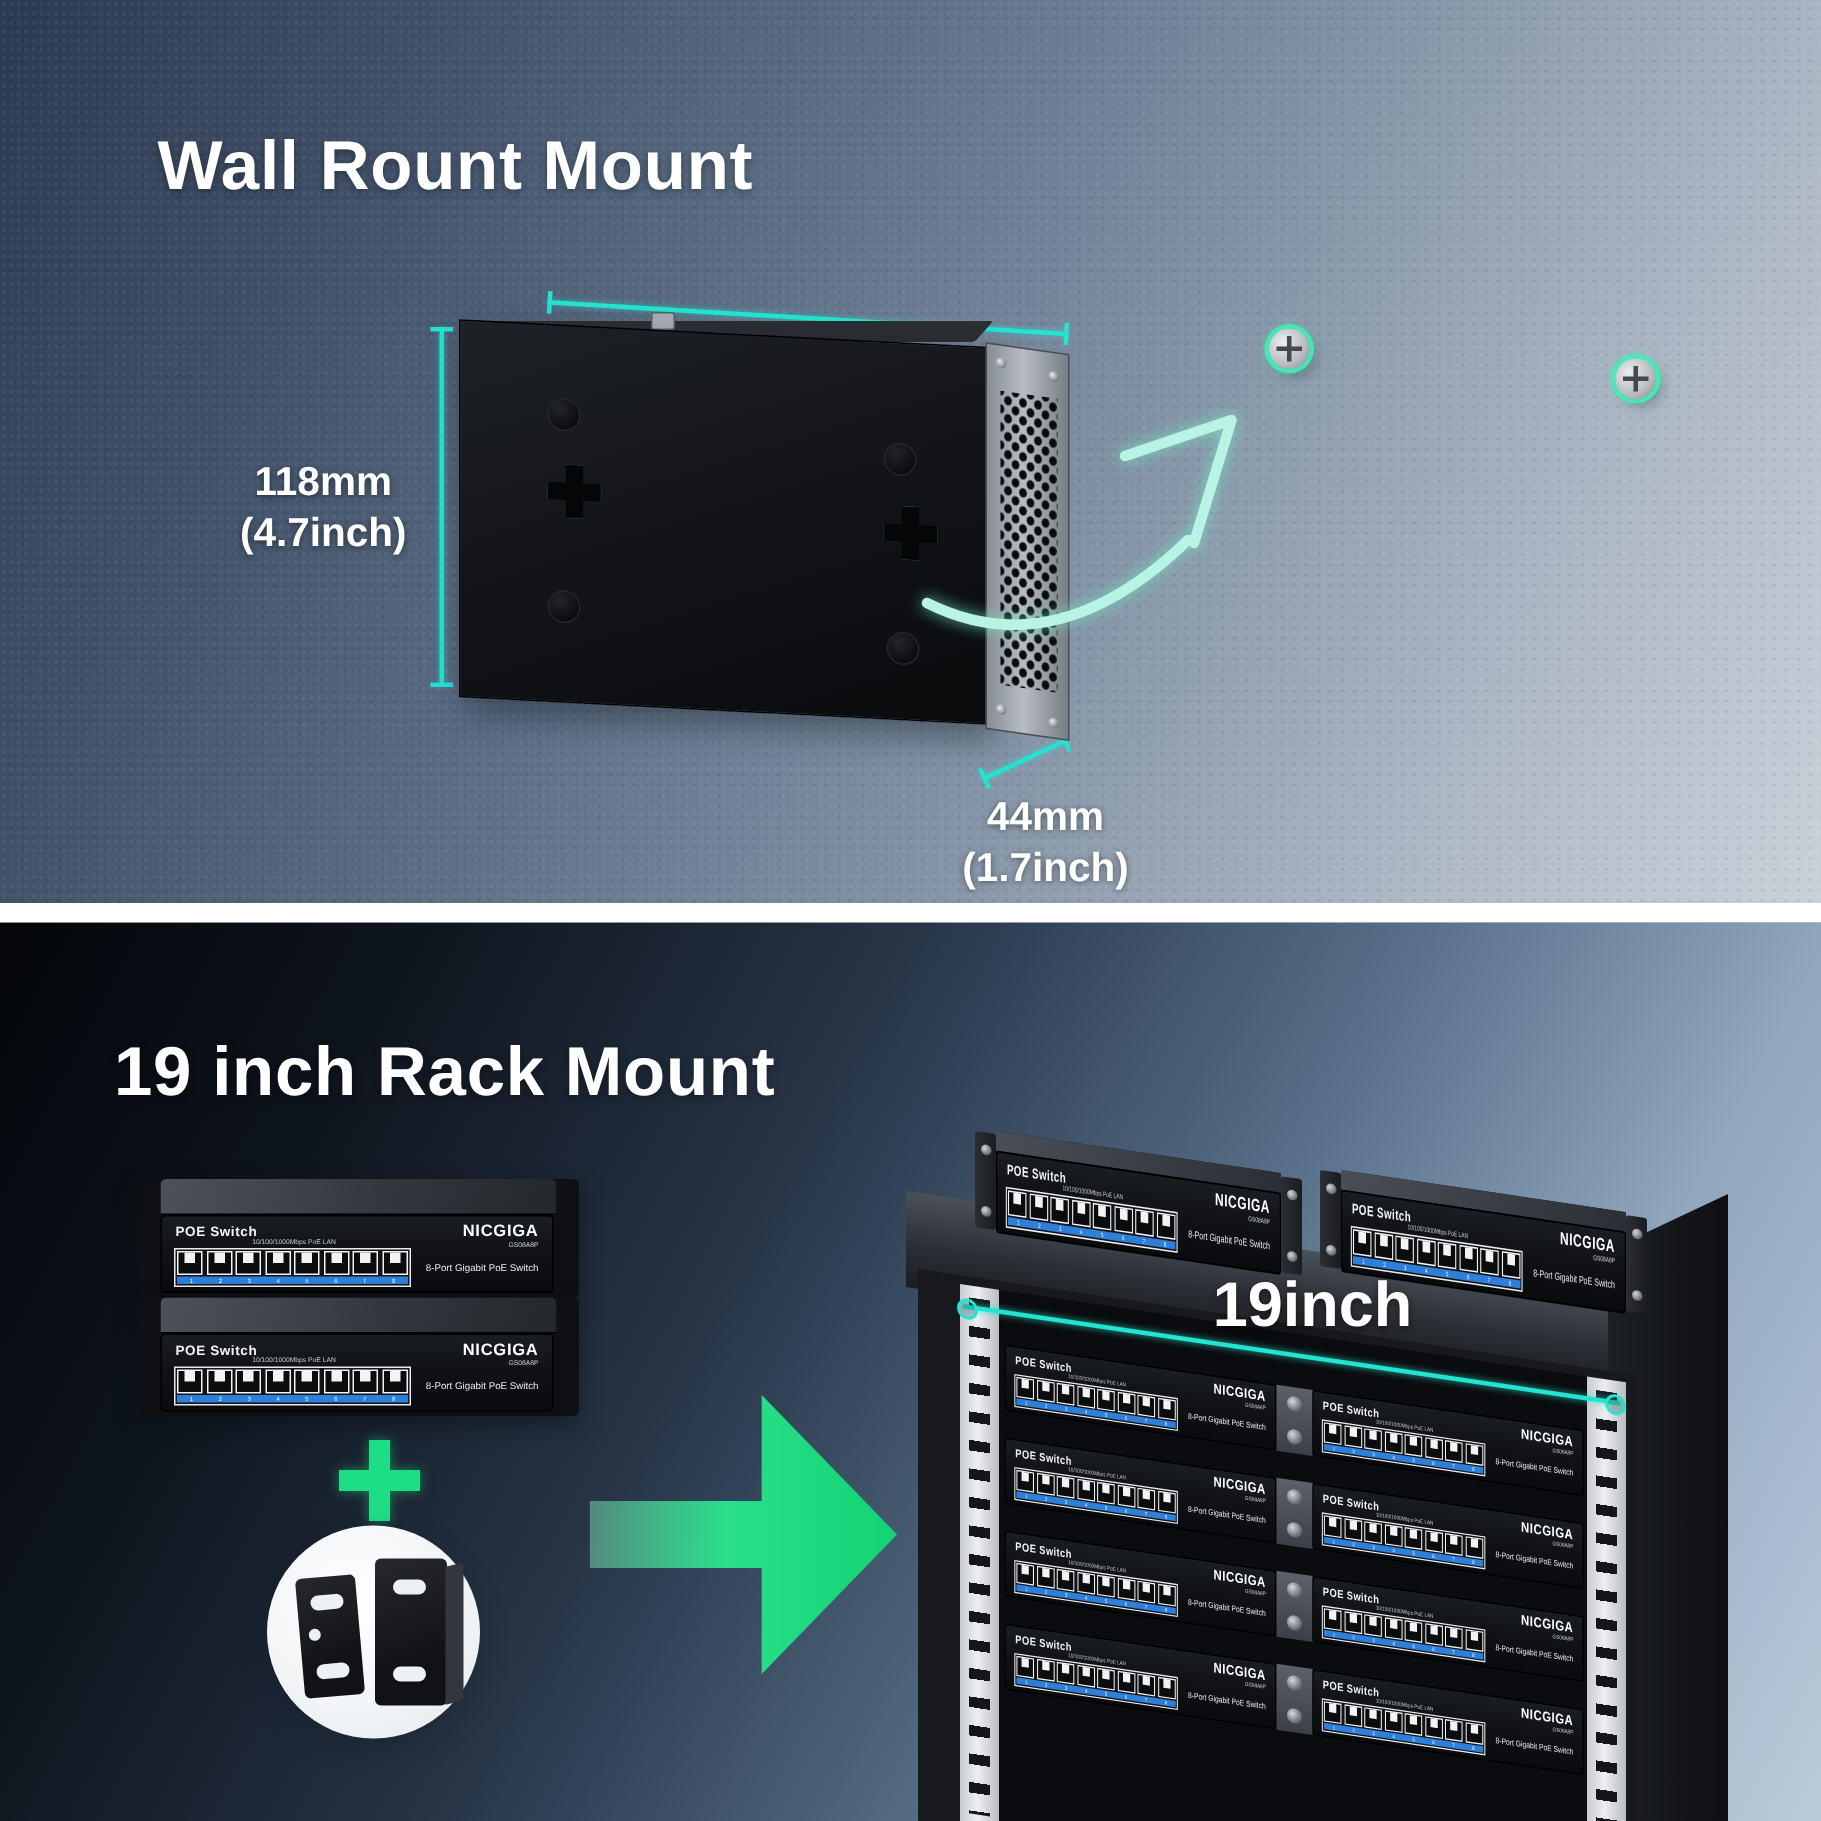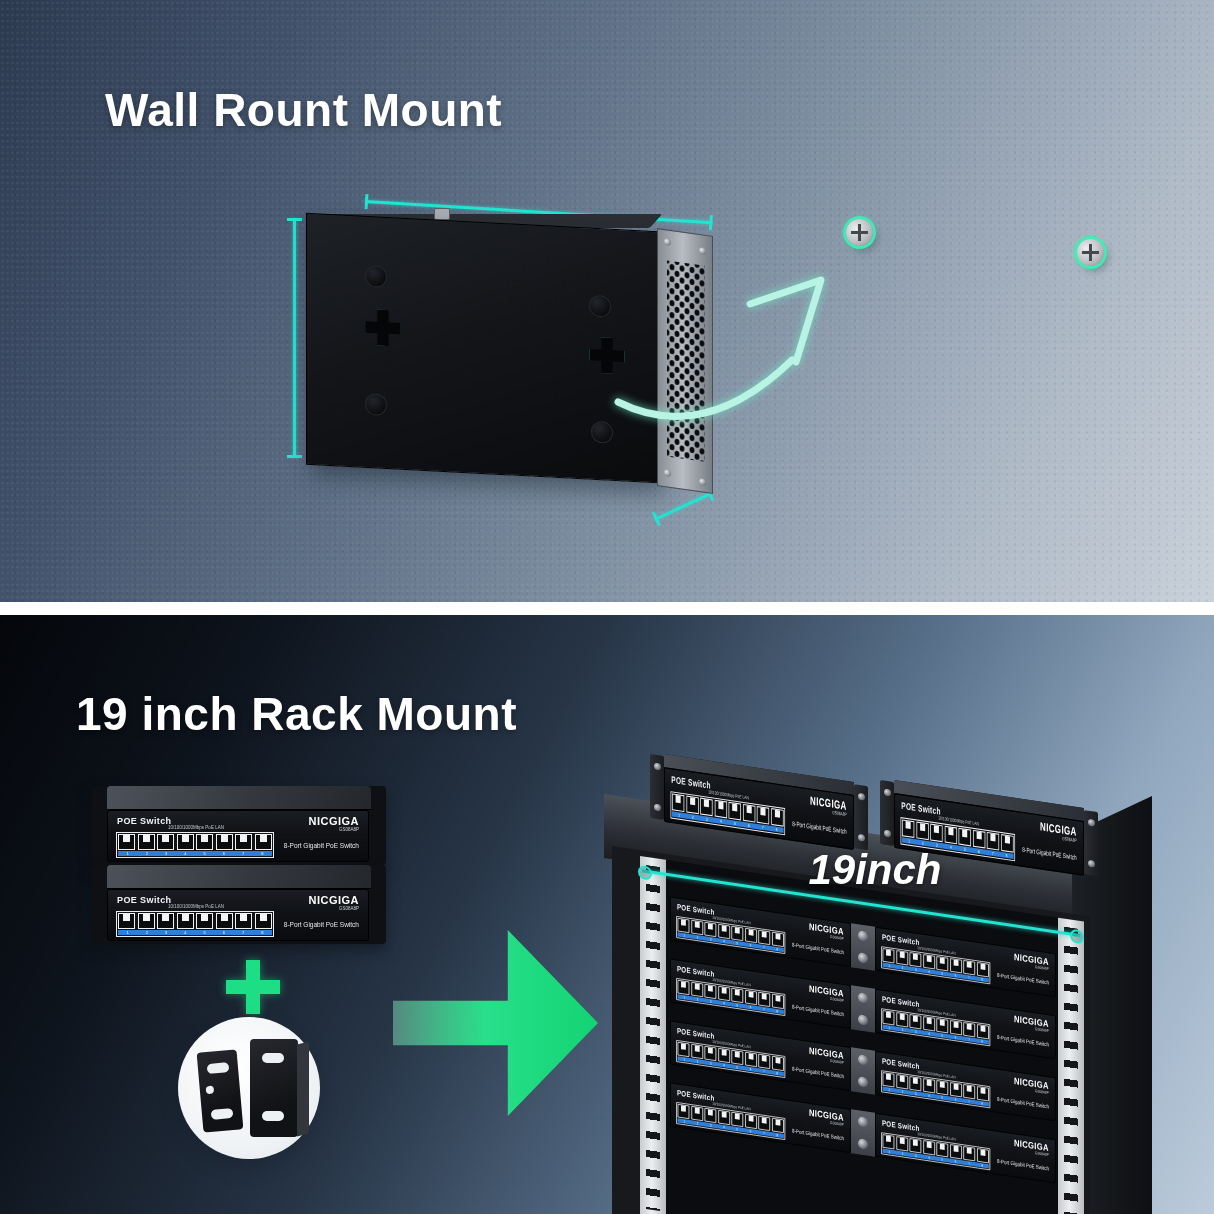--- a/index.html
+++ b/index.html
@@ -135,21 +135,21 @@
   .rack-line::before,.rack-line::after{content:'';position:absolute;top:-4px;width:10px;height:10px;
       border:2px solid #23e3d1;border-radius:50%;background:rgba(10,20,20,.2);}
   .rack-line::before{left:-4px;} .rack-line::after{right:-4px;}
   .rack-rows{position:absolute;left:30px;top:36px;width:388px;}
   .rack-row{display:flex;align-items:stretch;margin-bottom:18px;}
   .hinge{width:24px;background:linear-gradient(180deg,#5d6167,#3c3f45);position:relative;}
   .dot{position:absolute;border-radius:50%;background:radial-gradient(circle at 35% 35%,#d4d8dc,#74787e 60%,#3c3f44);}
   .hinge .dot{left:7px;width:10px;height:10px;} .hinge .d1{top:6px;} .hinge .d2{bottom:6px;}
   .scale-row{width:181px;height:44px;} .scale-row .sw-face{transform:scale(.69,.846);transform-origin:top left;}
   .rack-label{position:absolute;left:795px;top:846px;width:160px;text-align:center;
-      font-size:42px;font-weight:bold;text-shadow:0 2px 5px rgba(0,0,0,.5);z-index:6;font-style:italic;}
+      font-size:42px;font-weight:bold;text-shadow:0 2px 5px rgba(0,0,0,.5);z-index:6;}
 
   
   .rack-top{position:absolute;left:650px;top:744px;width:470px;height:120px;transform:skewY(8.4deg);
       transform-origin:left top;}
   .top-unit{position:absolute;display:flex;align-items:center;}
   .tu1{left:0;top:8px;} .tu2{left:230px;top:0;}
   .ear{width:14px;height:64px;background:linear-gradient(90deg,#2b2e33,#1a1c20);border-radius:2px;position:relative;}
   .ear .dot{left:4px;width:7px;height:7px;} .ear .d1{top:8px;} .ear .d2{bottom:8px;}
   .tu-body{background:#0e1013;border-radius:2px;}
   .tu-topstrip{height:13px;background:linear-gradient(100deg,#4a4f57,#2b2f35);}
@@ -161,23 +161,31 @@
 <body>
 
 <div class="poster">
 
   <section class="wall">
     <div class="noise"></div>
     <h1 class="sec-title wall-title">Wall Rount Mount</h1>
 
     <div class="dim h" style="left:365px;top:200px;width:348px;transform:rotate(3.5deg);transform-origin:left center;"></div>
 
+    <div class="dim-label" style="left:148px;top:305px;width:135px;">
+      <span>118mm</span><br>
+      <span>(4.7inch)</span>
+    </div>
     <div class="dim v" style="left:293px;top:218px;height:240px;"></div>
 
     <div class="dim h" style="left:655px;top:518px;width:62px;transform:rotate(-25deg);transform-origin:left center;"></div>
+    <div class="dim-label" style="left:612px;top:528px;width:170px;">
+      <span>44mm</span><br>
+      <span>(1.7inch)</span>
+    </div>
 
     <div class="device">
       <div class="dev-top"></div>
       <div class="dev-nub"></div>
       <div class="dev-face">
         <div class="recess" style="left:58px;top:48px;"></div>
         <div class="recess" style="left:282px;top:66px;"></div>
         <div class="recess" style="left:58px;top:176px;"></div>
         <div class="recess" style="left:284px;top:192px;"></div>
         <div class="keyhole" style="left:58px;top:92px;"></div>

